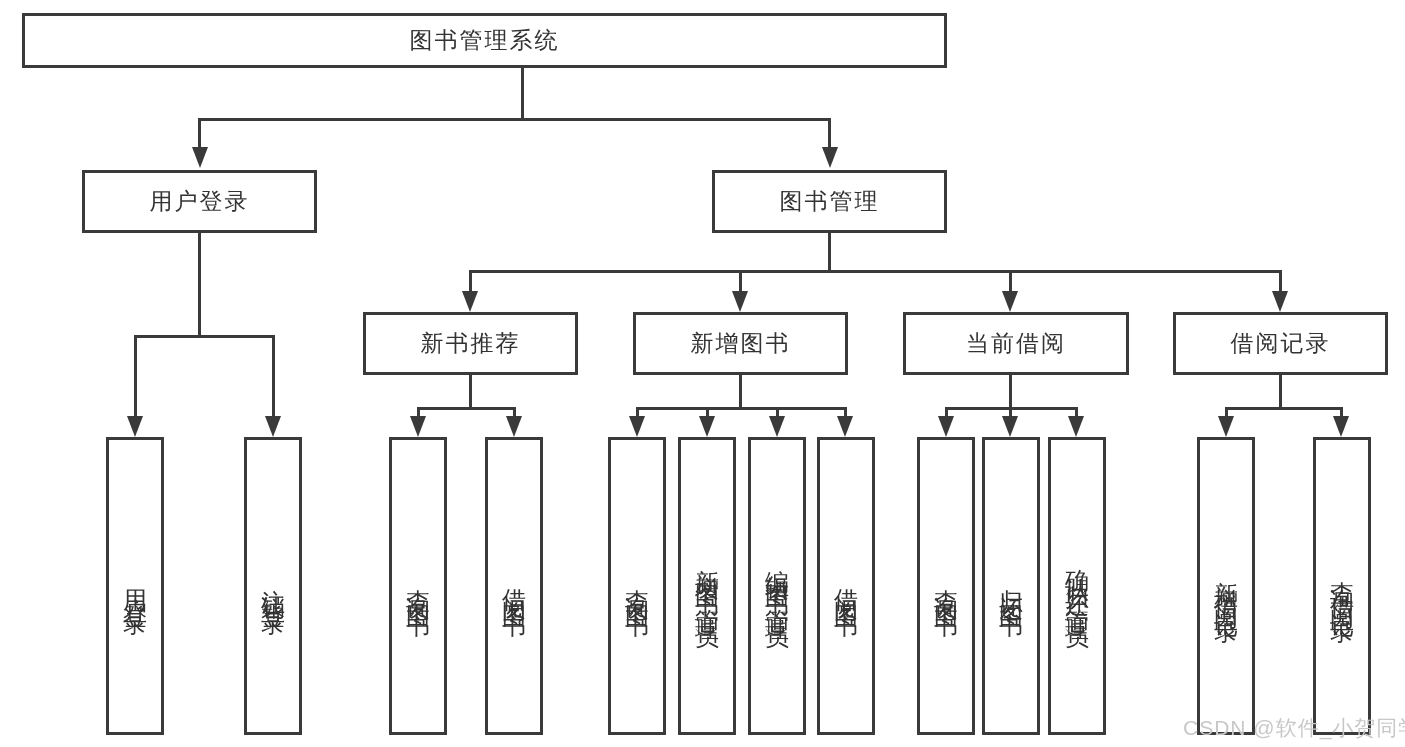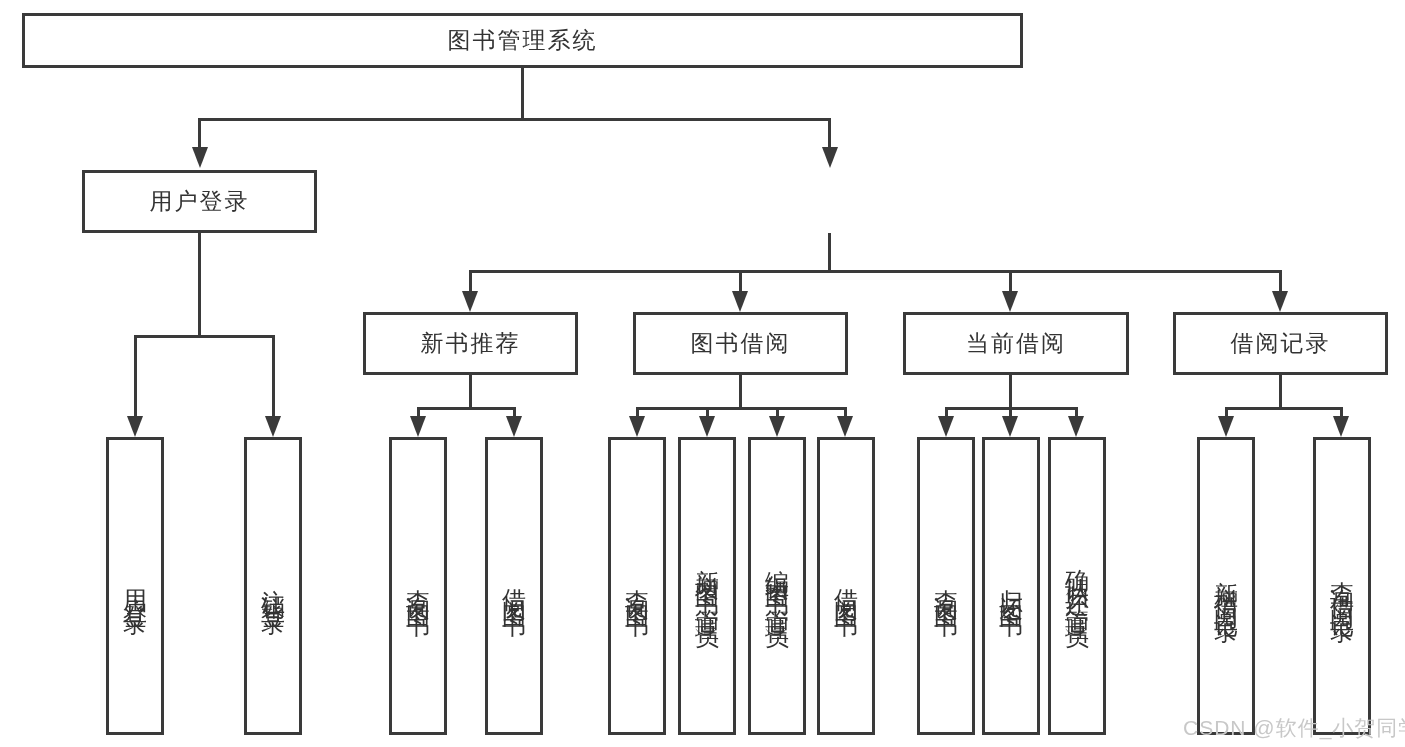--- a/index.html
+++ b/index.html
@@ -28,33 +28,36 @@
   .watermark {
     position:absolute; left:1183px; top:714px; z-index:10;
     font-size:21px; color:#c8c8c8; white-space:nowrap; letter-spacing:1px;
   }
 </style>
 </head>
 <body>
 
 <div id="stage">
 
-  <div class="box" style="left:22px; top:13px; width:1001px; height:55px;">
+  <div class="box" style="left:22px; top:13px; width:925px; height:55px;">
     <span>图书管理系统</span>
   </div>
 
   <div class="vl" style="left:521px; top:68px;  height:50px;"></div>
   <div class="hl" style="left:198px; top:118px; width:633px;"></div>
   <div class="vl" style="left:198px; top:118px; height:30px;"></div>
   <div class="ah" style="left:192px; top:147px;"></div>
   <div class="vl" style="left:828px; top:118px; height:30px;"></div>
   <div class="ah" style="left:822px; top:147px;"></div>
 
   <div class="box" style="left:82px; top:170px; width:235px; height:63px;">
     <span>用户登录</span>
+  </div>
+  <div class="box" style="left:712px; top:170px; width:235px; height:63px;">
+    <span>图书管理</span>
   </div>
 
   <div class="vl" style="left:198px; top:233px; height:103px;"></div>
   <div class="hl" style="left:134px; top:335px; width:140px;"></div>
   <div class="vl" style="left:134px; top:335px; height:81px;"></div>
   <div class="ah" style="left:127px; top:416px;"></div>
   <div class="vl" style="left:272px; top:335px; height:81px;"></div>
   <div class="ah" style="left:265px; top:416px;"></div>
 
   <div class="vl" style="left:828px;  top:233px; height:39px;"></div>
@@ -65,21 +68,21 @@
   <div class="ah" style="left:732px;  top:291px;"></div>
   <div class="vl" style="left:1009px; top:270px; height:22px;"></div>
   <div class="ah" style="left:1002px; top:291px;"></div>
   <div class="vl" style="left:1279px; top:270px; height:22px;"></div>
   <div class="ah" style="left:1272px; top:291px;"></div>
 
   <div class="box" style="left:363px; top:312px; width:215px; height:63px;align-items:center;">
     <span>新书推荐</span>
   </div>
   <div class="box" style="left:633px; top:312px; width:215px; height:63px;">
-    <span>图书借阅</span>
+    <span>新增图书</span>
   </div>
   <div class="box" style="left:903px; top:312px; width:226px; height:63px;">
     <span>当前借阅</span>
   </div>
   <div class="box" style="left:1173px; top:312px; width:215px; height:63px;">
     <span>借阅记录</span>
   </div>
 
   <div class="vl" style="left:469px;  top:375px; height:33px;"></div>
   <div class="vl" style="left:739px;  top:375px; height:33px;"></div>

